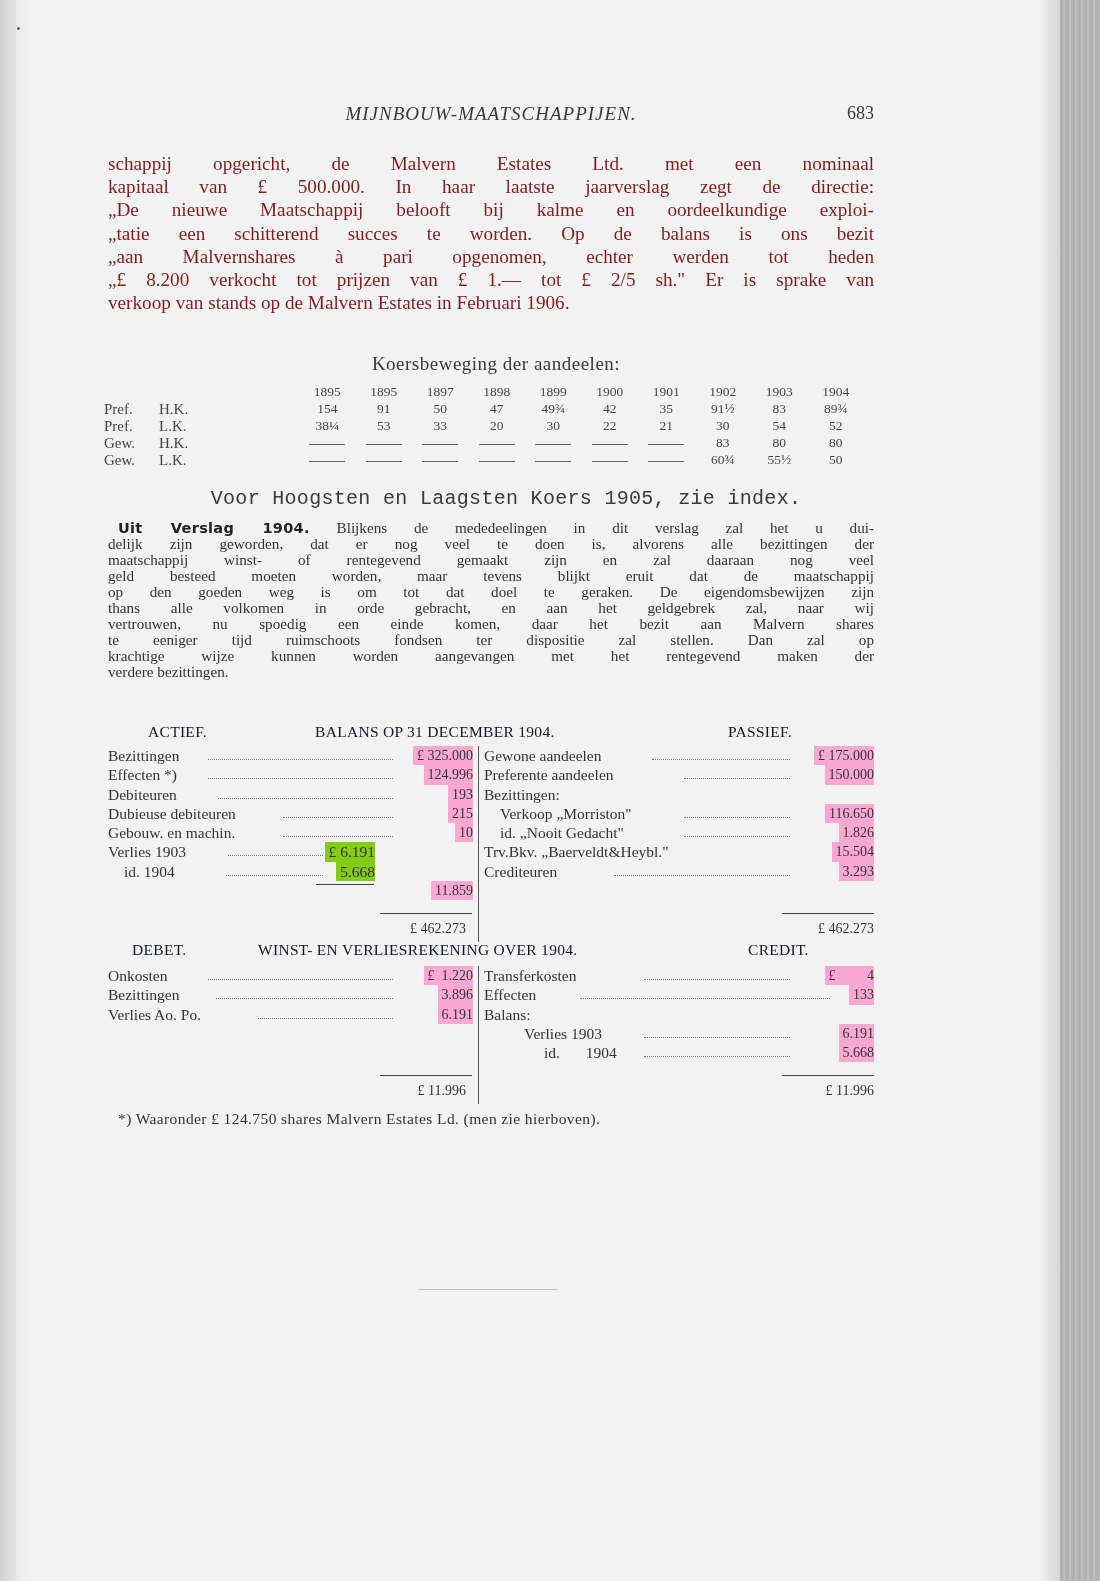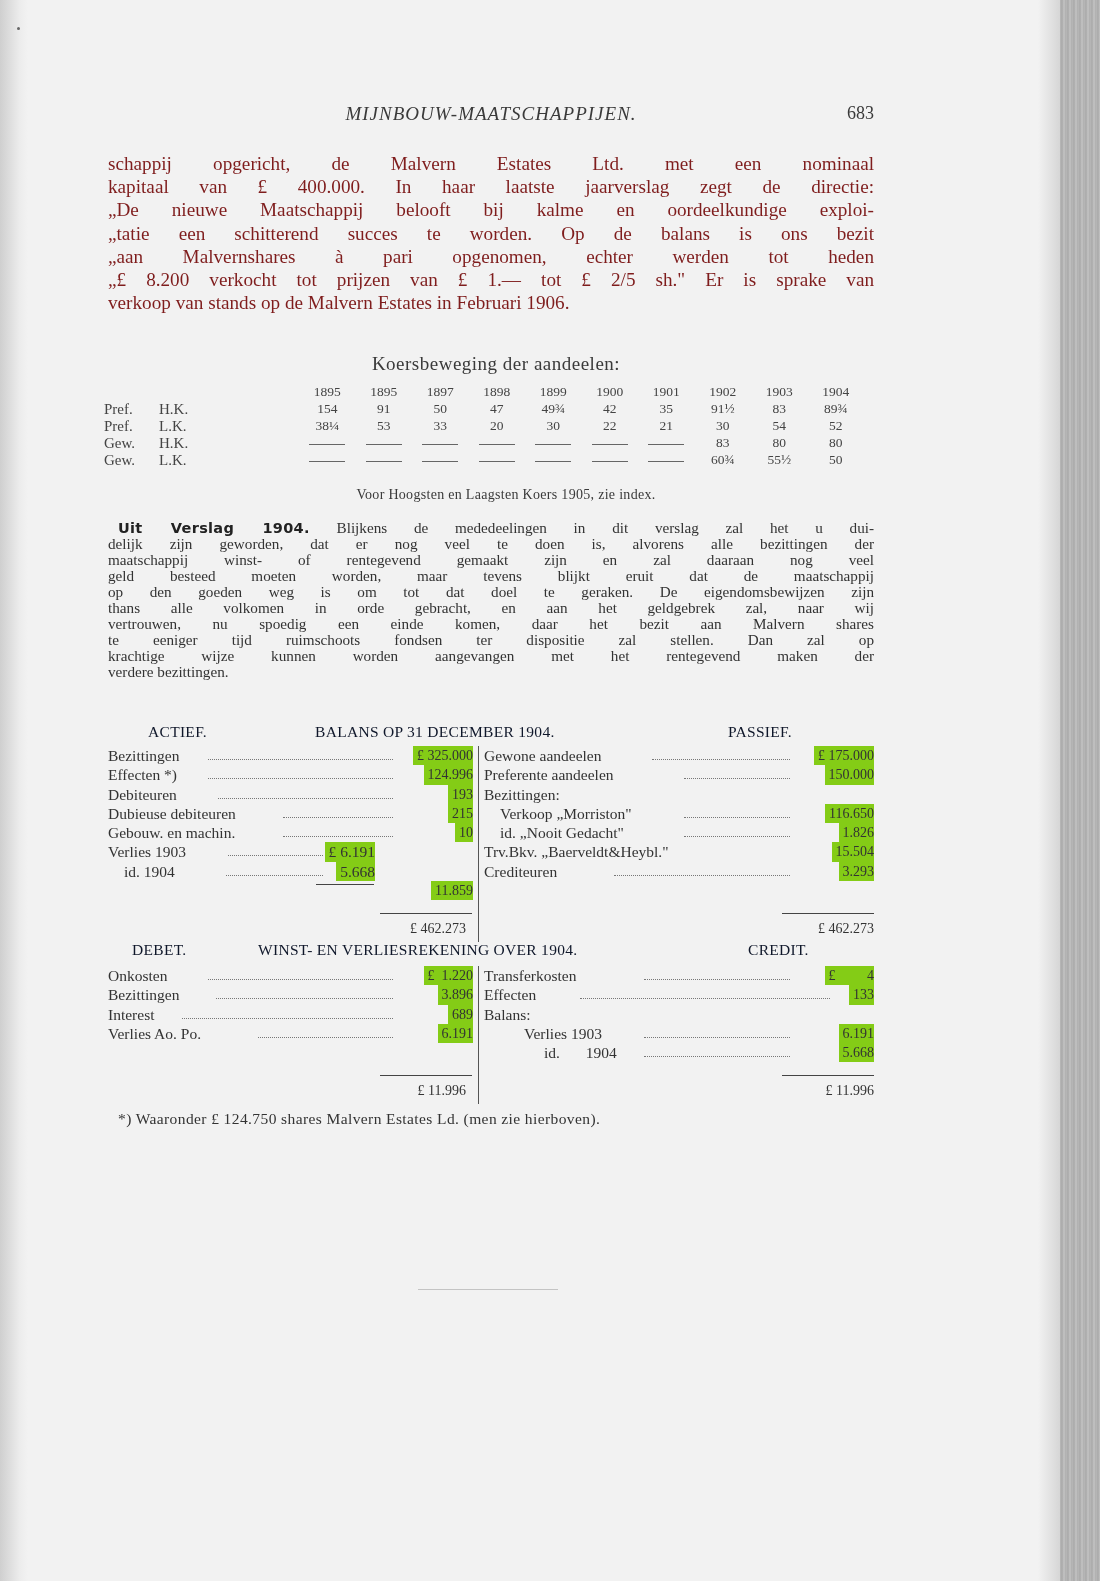--- a/index.html
+++ b/index.html
@@ -49,22 +49,23 @@
   }
   table.koers td, table.koers th {
     padding: 0; height: 16.8px; font-weight: normal; text-align: center;
   }
   table.koers .c-kind { width: 55px; text-align: left; font-size: 15px; }
   table.koers .c-kind2 { width: 140px; text-align: left; font-size: 15px; }
   table.koers .c-yr { width: 56.5px; }
   .dash { display: inline-block; width: 36px; border-top: 1.2px solid #666; vertical-align: middle; }
   .koers-note {
     position: absolute; left: 108px; width: 766px; top: 487px;
-    text-align: center; font-size: 14px; color: #3a3a3a; padding-left: 30px; box-sizing: border-box;
+    text-align: center; font-size: 20px; color: #3a3a3a; padding-left: 30px; box-sizing: border-box;
     letter-spacing: 0.3px;
+    font-family: Liberation Mono, monospace;
   }
 
   .verslag {
     position: absolute; left: 108px; width: 766px; top: 520px;
     font-size: 15.2px; line-height: 16px; color: #333;
   }
   .verslag .line { display: block; text-align: justify; text-align-last: justify; white-space: nowrap; }
   .verslag .line.last { text-align-last: left; }
   .verslag .lead {
     font-family: "DejaVu Sans", "Liberation Sans", sans-serif; font-weight: bold;
@@ -85,21 +86,21 @@
   .acct .col.right { left: 376px; width: 390px; }
   .acct .divider { position: absolute; left: 370px; top: 0; width: 1px; background: #555; }
   .row { position: relative; height: 19.3px; line-height: 19.3px; white-space: nowrap; }
   .row .lbl { position: absolute; left: 0; background: #f2f2f2; padding-right: 4px; z-index: 2; text-align: right; }
   .row .lbl.indent { left: 16px; }
   .row .lbl.indent2 { left: 40px; }
   .row .leader {
     position: absolute; top: 13px; height: 0; border-top: 1.5px dotted #777; z-index: 1;
   }
   .row .mid { position: absolute; text-align: center; background: #84cc16; padding-left: 4px; z-index: 2; }
-  .row .amt { position: absolute; right: 0; text-align: right; background: #84cc16; padding-left: 4px; z-index: 2; font-size: 14px; }
+  .row .amt { position: absolute; right: 0; text-align: right; background: #f9a8d4; padding-left: 4px; z-index: 2; font-size: 14px; }
   .rule { position: absolute; height: 0; border-top: 1.4px solid #444; }
 
   .footnote {
     position: absolute; left: 118px; top: 1110px; font-size: 15.5px; color: #333; letter-spacing: 0.4px;
   }
   .faint-rule {
     position: absolute; left: 418px; top: 1289px; width: 140px; height: 0;
     border-top: 1px solid #c4c4c4;
   }
   .speck { position: absolute; left: 17px; top: 27px; width: 3px; height: 3px; background: #666; border-radius: 50%; }
@@ -111,21 +112,21 @@
 <div class="page-edge-right"></div>
 <div class="speck"></div>
 
 <div class="running-head">
   <span class="running-title">MIJNBOUW-MAATSCHAPPIJEN.</span>
   <span class="page-number">683</span>
 </div>
 
 <div class="body-para" style="top:152px;">
   <span class="line">schappij opgericht, de Malvern Estates Ltd. met een nominaal</span>
-  <span class="line">kapitaal van £ 400.000. In haar laatste jaarverslag zegt de directie:</span>
+  <span class="line">kapitaal van £ 500.000. In haar laatste jaarverslag zegt de directie:</span>
   <span class="line">„De nieuwe Maatschappij belooft bij kalme en oordeelkundige exploi-</span>
   <span class="line">„tatie een schitterend succes te worden. Op de balans is ons bezit</span>
   <span class="line">„aan Malvernshares à pari opgenomen, echter werden tot heden</span>
   <span class="line">„£ 8.200 verkocht tot prijzen van £ 1.— tot £ 2/5 sh." Er is sprake van</span>
   <span class="line last">verkoop van stands op de Malvern Estates in Februari 1906.</span>
 </div>
 
 <div class="koers-title">Koersbeweging der aandeelen:</div>
 <table class="koers">
   <tbody>
@@ -318,25 +319,20 @@
       <span class="lbl">Onkosten</span>
       <span class="leader" style="left:100px; right:80px;"></span>
       <span class="amt"><span>£</span>&nbsp;&nbsp;<span>1.220</span></span>
     </div>
     <div class="row">
       <span class="lbl">Bezittingen</span>
       <span class="leader" style="left:108px; right:80px;"></span>
       <span class="amt">3.896</span>
     </div>
     <div class="row">
-      <span class="lbl">Interest</span>
-      <span class="leader" style="left:74px; right:80px;"></span>
-      <span class="amt">689</span>
-    </div>
-    <div class="row">
       <span class="lbl">Verlies Ao. Po.</span>
       <span class="leader" style="left:150px; right:80px;"></span>
       <span class="amt">6.191</span>
     </div>
   </div>
   <div class="col right">
     <div class="row">
       <span class="lbl">Transferkosten</span>
       <span class="leader" style="left:160px; right:84px;"></span>
       <span class="amt"><span>£</span>&nbsp;&nbsp;&nbsp;&nbsp;&nbsp;&nbsp;&nbsp;&nbsp;&nbsp;<span>4</span></span>

